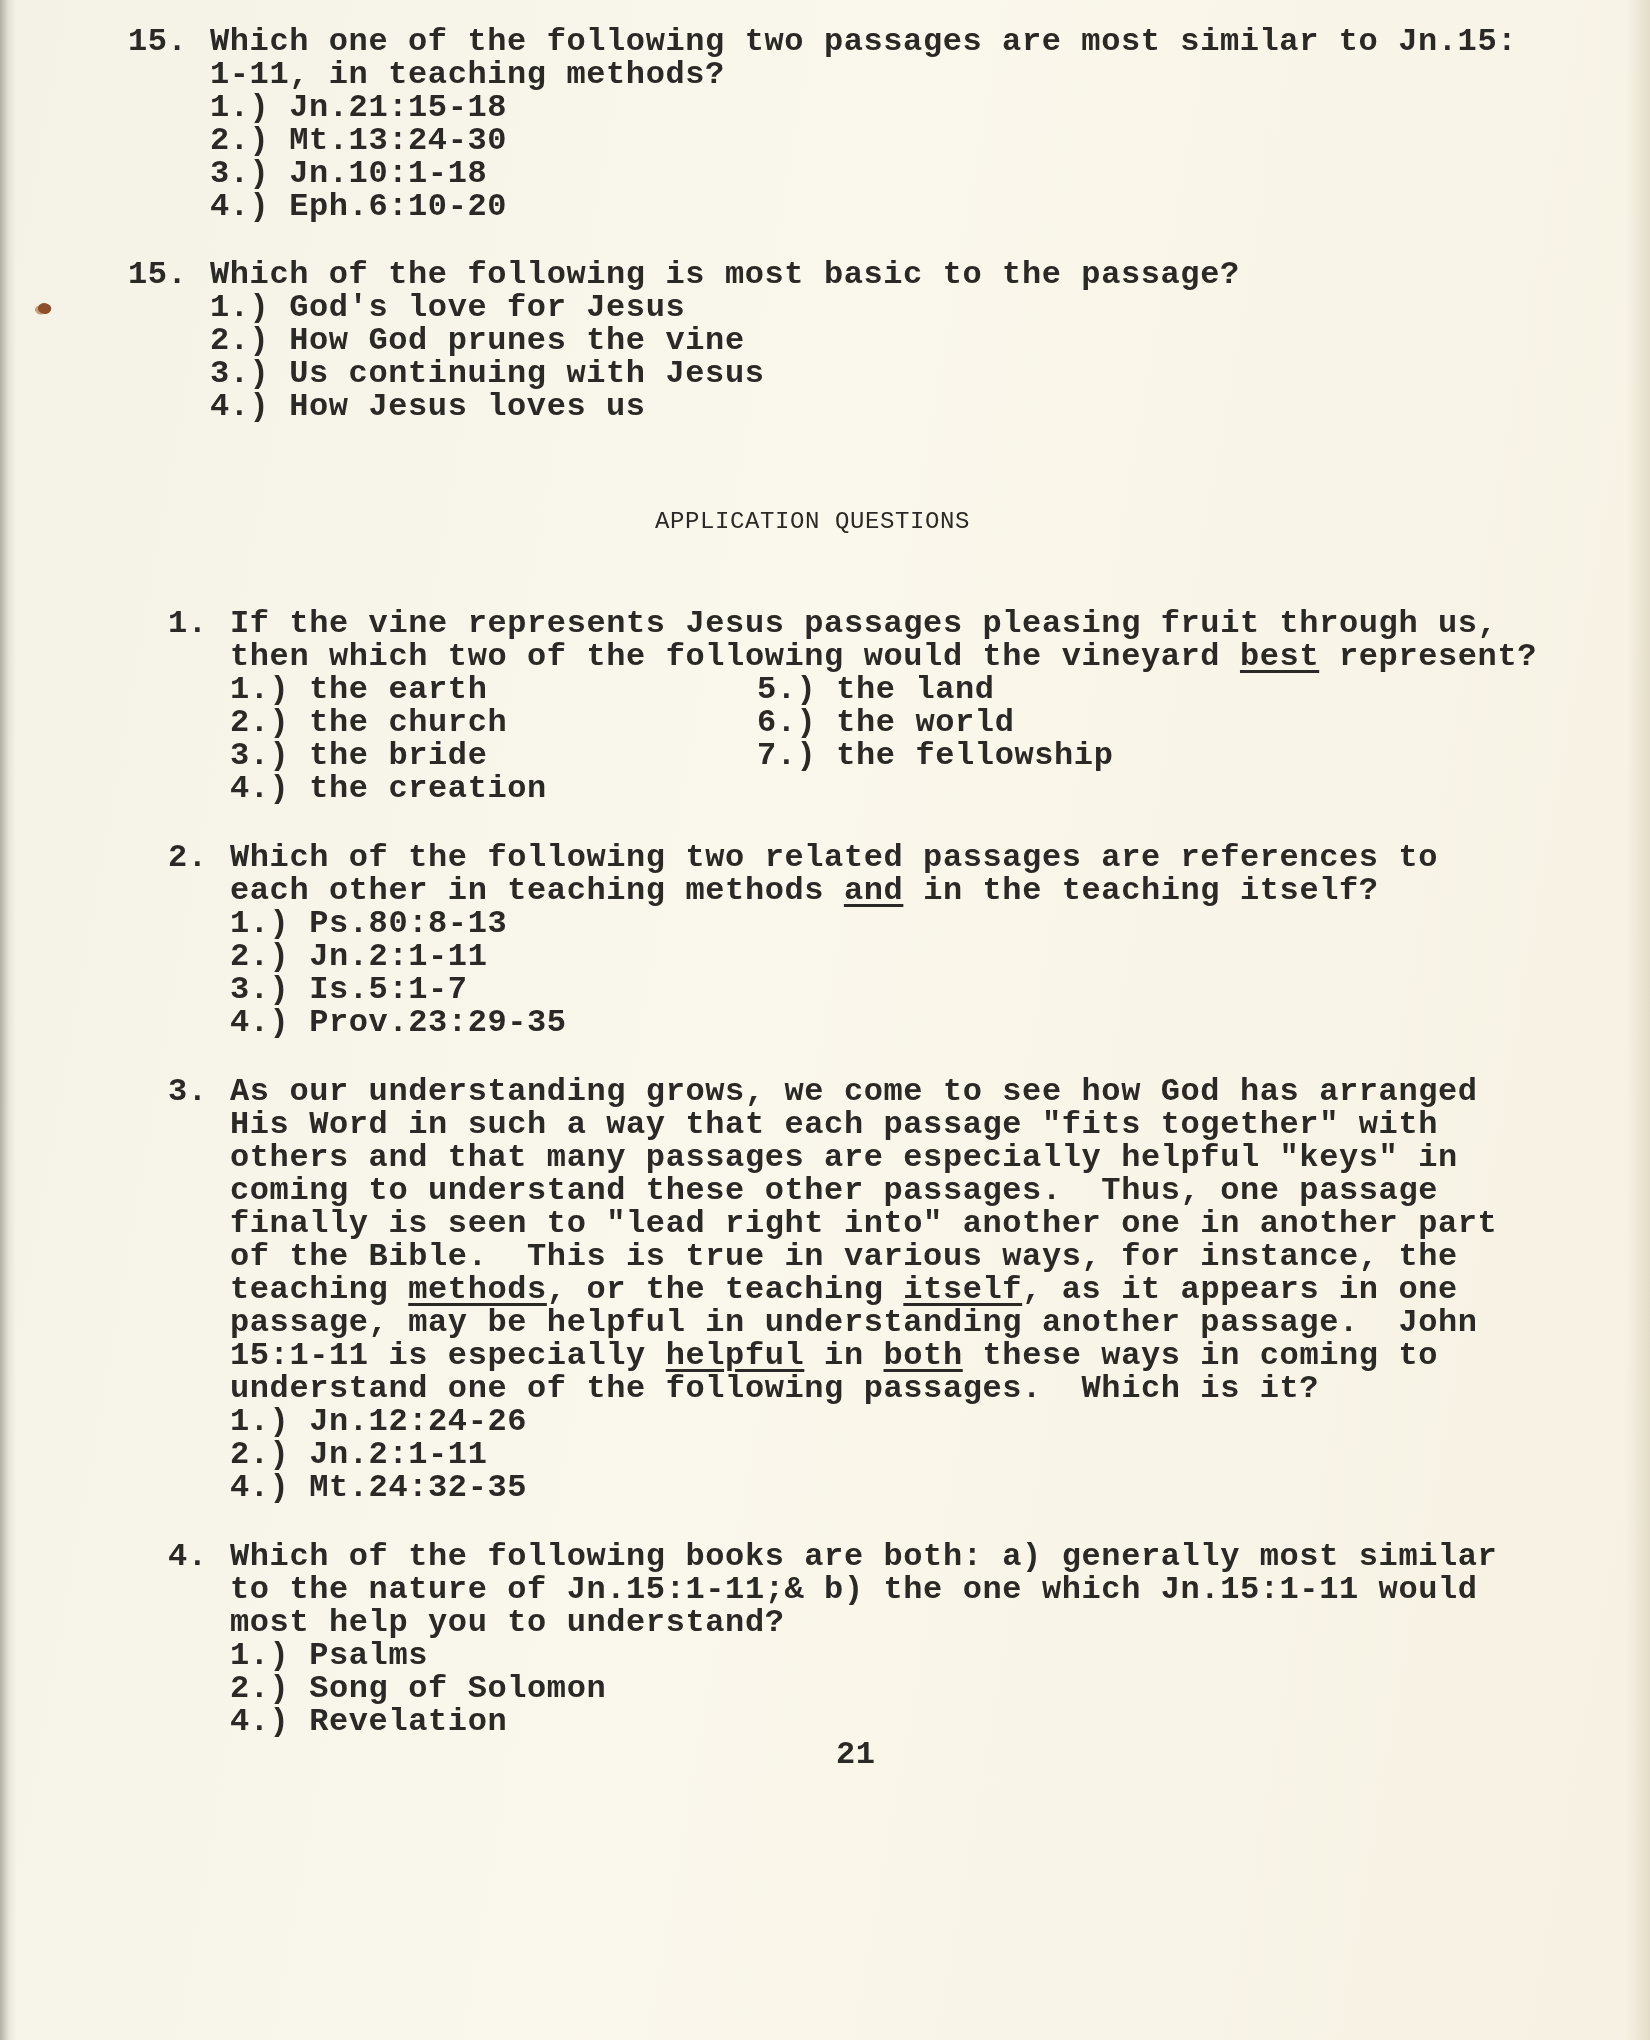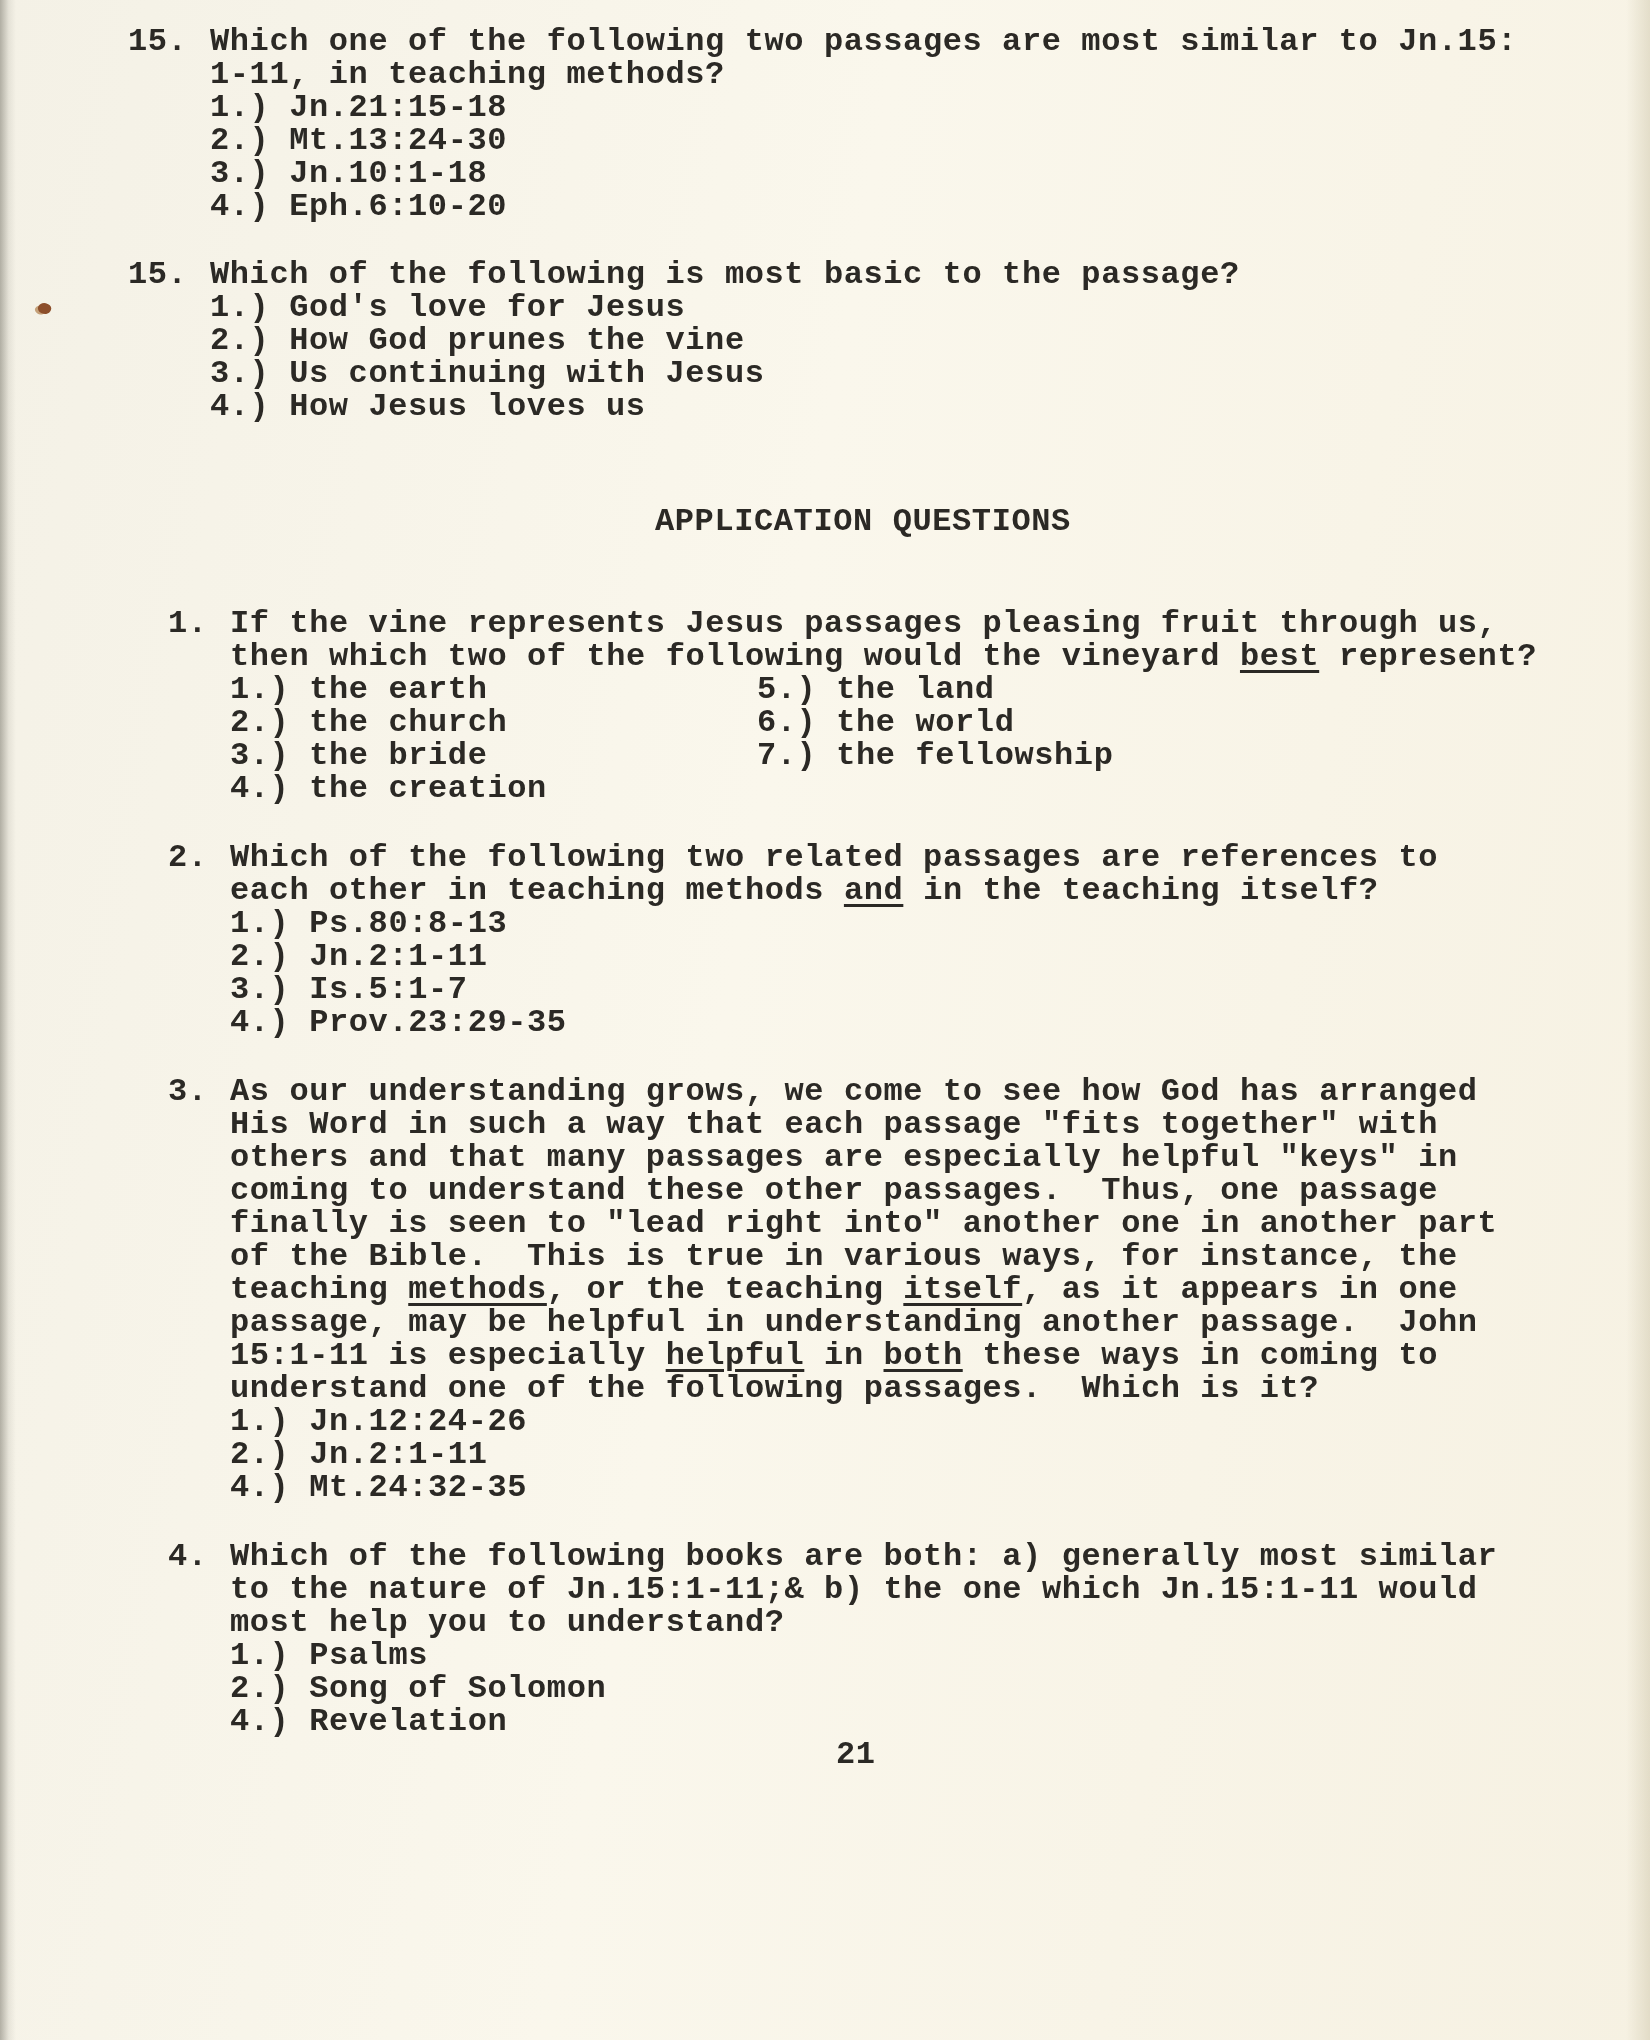--- a/index.html
+++ b/index.html
@@ -24,21 +24,21 @@
   .line{white-space:pre;}
   .q{display:flex;align-items:flex-start;}
   .qnum{flex:none;white-space:pre;}
   #review-questions{padding-left:128px;}
   #review-questions .qnum{width:82px;}
   #review-questions .q + .q{margin-top:35px;}
   #application-questions{padding-left:168px;}
   #application-questions .qnum{width:62px;}
   #application-questions .q + .q{margin-top:36px;}
   .section-title{
-    font-size:32px;line-height:33px;font-weight:700;letter-spacing:.6px;
+    font-size:24px;line-height:33px;font-weight:400;letter-spacing:.6px;
     margin:82px 0 69px 655px;}
   .u{text-decoration:underline;text-decoration-thickness:2.5px;text-underline-offset:5px;}
   .optrow{display:flex;}
   .optrow .col-l{white-space:pre;width:527px;flex:none;}
   .optrow .col-r{white-space:pre;}
   .page-number{margin-left:836px;width:fit-content;}
 </style>
 </head>
 <body>
 

